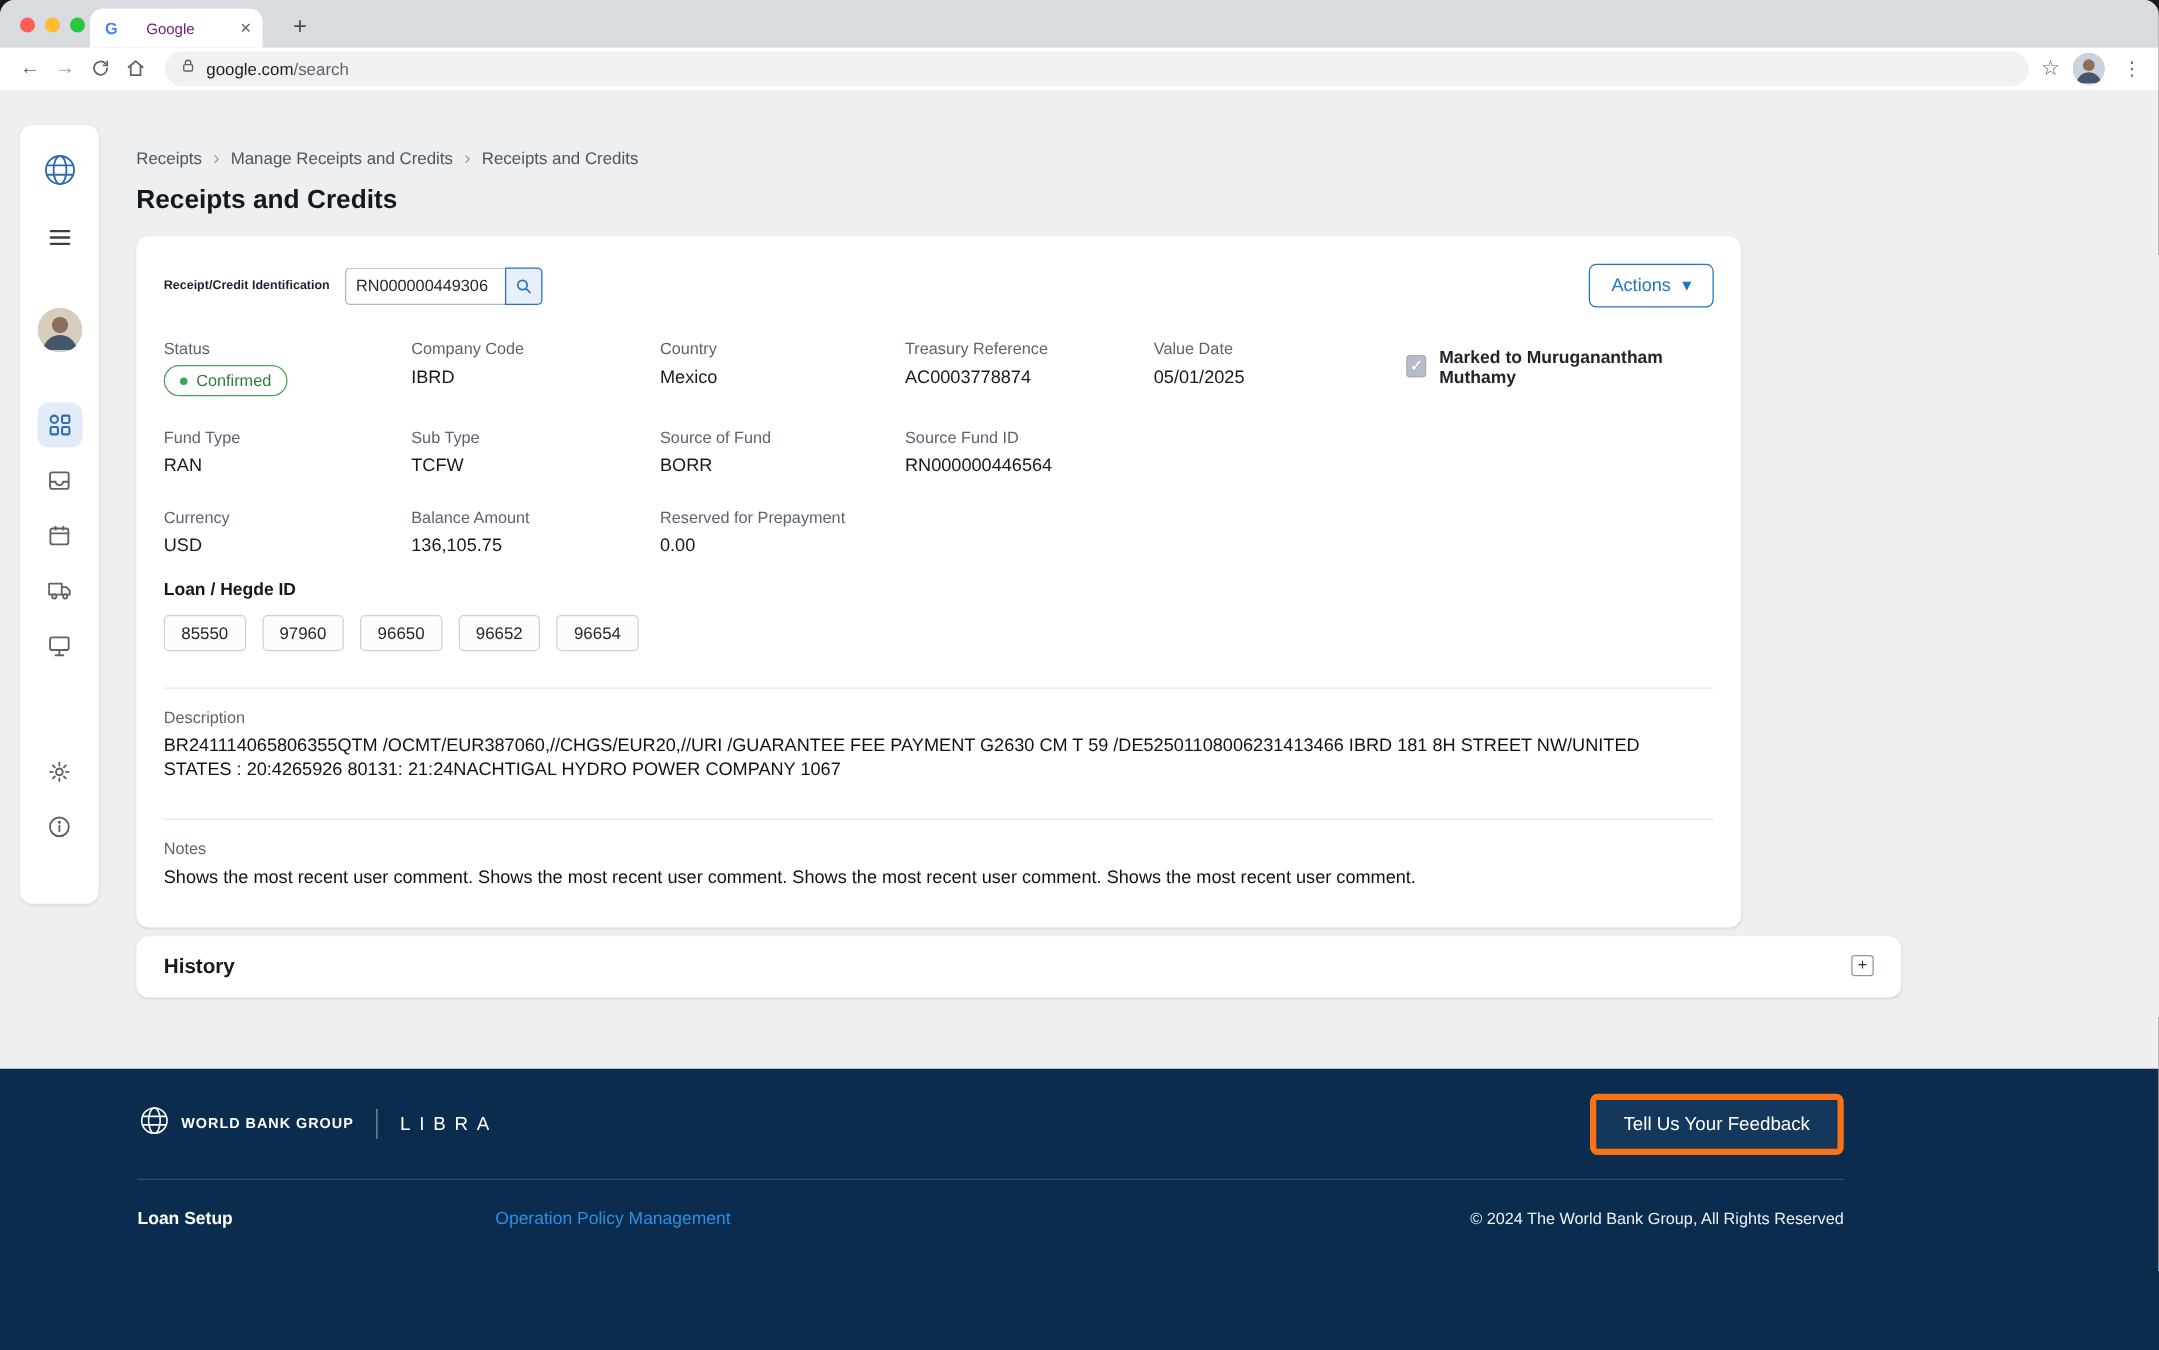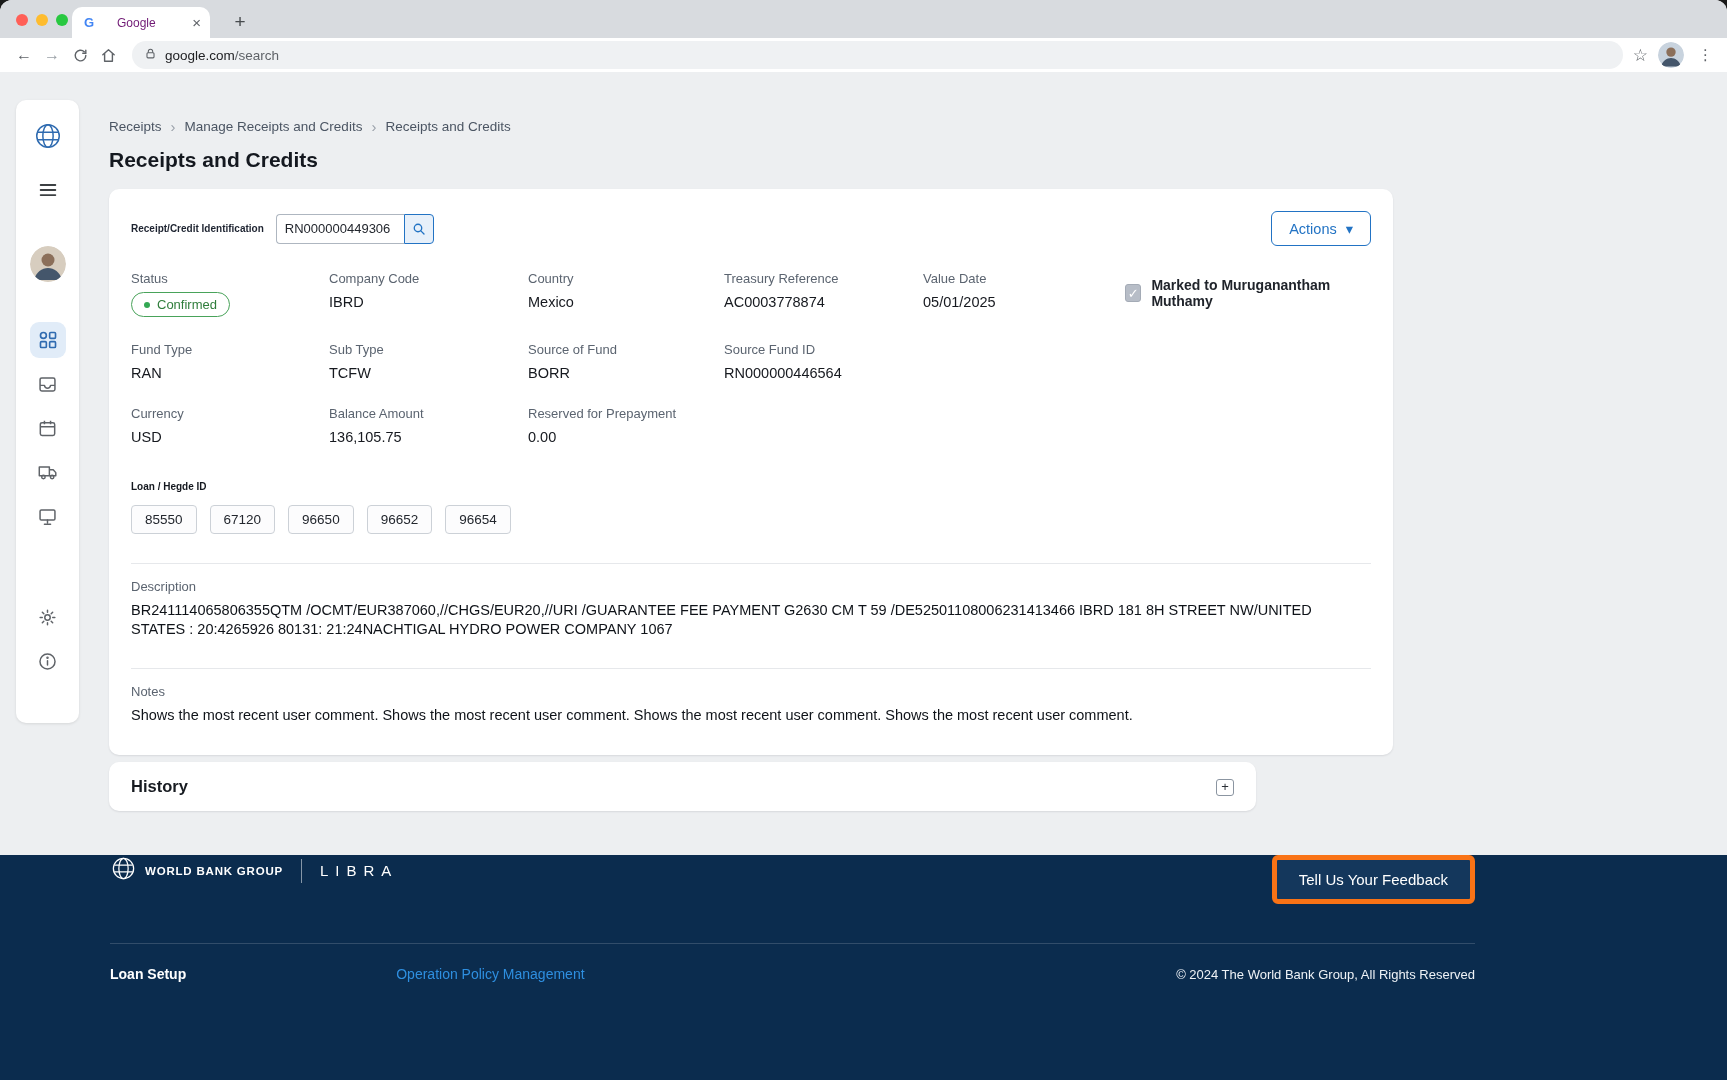--- a/index.html
+++ b/index.html
@@ -57,35 +57,35 @@
 
   .field-row { display:grid; grid-template-columns:198px 199px 196px 199px 202px 1fr; margin-top:25px; }
   .flabel { font-size:13px; color:#5b6470; }
   .fvalue { margin-top:8px; font-size:14.5px; color:#16191f; }
   .badge { display:inline-flex; align-items:center; gap:7px; padding:4px 12px; border:1px solid #49a35a; border-radius:999px; font-size:13px; color:#2f7d3b; font-weight:500; margin-top:6px; }
   .badge-dot { width:6px; height:6px; border-radius:50%; background:#34a853; }
   .checkbox-cell { display:flex; justify-content:flex-end; align-items:center; gap:10px; align-self:start; margin-top:6px; }
   .checkbox { width:18px; height:18px; background:#b7bdc7; border:1px solid #a4abb6; border-radius:3px; color:#fff; font-size:13px; display:flex; align-items:center; justify-content:center; cursor:pointer; }
   .checkbox-label { font-size:14px; font-weight:700; color:#20242b; }
 
-  .loan-label { margin-top:36px; font-size:10px; font-weight:700; color:#14181f; }
+  .loan-label { margin-top:18px; font-size:14px; font-weight:700; color:#14181f; }
   .chip-row { margin-top:13px; display:flex; gap:13px; }
   .chip { padding:6px 13px; border:1px solid #ccd1d7; border-radius:4px; background:#fcfcfd; font-size:13.5px; color:#23272e; cursor:pointer; }
 
   .divider { height:1px; background:#e6e8eb; margin-top:29px; }
   .section-label { margin-top:15px; font-size:13px; color:#5b6470; }
   .section-text { margin-top:7px; font-size:14.5px; color:#0f1319; line-height:1.3; max-width:1230px; }
 
-  .history-card { margin-top:7px; width:1147px; background:#fff; border-radius:10px; box-shadow:0 1px 2px rgba(16,24,40,.10); padding:15px 22px; display:flex; align-items:flex-end; }
+  .history-card { margin-top:7px; width:1412px; background:#fff; border-radius:10px; box-shadow:0 1px 2px rgba(16,24,40,.10); padding:15px 22px; display:flex; align-items:flex-start; }
   .history-title { font-size:16.5px; font-weight:600; color:#171b21; }
   .plus-btn { margin-left:auto; width:18px; height:17px; border:1px solid #8b95a1; border-radius:3px; background:#fff; font-size:13px; line-height:14px; text-align:center; color:#2b3036; cursor:pointer; padding:0; }
 
   
   .footer { position:absolute; left:0; bottom:0; width:100%; height:225px; background:#0b2c4e; color:#fff; padding:0 252px 0 110px; }
-  .footer-top { height:88px; display:flex; align-items:flex-start;gap:16px; }
+  .footer-top { height:88px; display:flex; align-items:center;gap:16px; }
   .brand-group { display:flex; align-items:center; }
   .brand-text { font-size:11.5px; font-weight:700; letter-spacing:.8px; margin-left:8px; }
   .brand-sep { width:1px; height:24px; background:rgba(255,255,255,.5); margin:0 18px; }
   .product-name { font-size:15px; letter-spacing:7px; font-weight:400; }
   .feedback-btn { margin-left:auto; padding:11px 22px; background:#14375c; border:5px solid #f97316; border-radius:6px; color:#fff; font-size:15px; font-family:inherit; cursor:pointer; }
   .footer-divider { border-top:1px solid rgba(255,255,255,.16); }
   .footer-bottom { display:flex; align-items:center; padding-top:22px; font-size:14px;gap:20px; }
   .col-title { font-weight:600; }
   .footer-link { margin-left:190px; color:#2e8fe0; cursor:pointer; text-decoration:none; }
   .copyright { margin-left:auto; font-size:13px; color:#eef2f6; }
@@ -309,21 +309,21 @@
           </div>
           <div class="cell">
             <div class="flabel">Reserved for Prepayment</div>
             <div class="fvalue">0.00</div>
           </div>
         </div>
 
         <div class="loan-label">Loan / Hegde ID</div>
         <div class="chip-row">
           <span class="chip">85550</span>
-          <span class="chip">67120</span>
+          <span class="chip">97960</span>
           <span class="chip">96650</span>
           <span class="chip">96652</span>
           <span class="chip">96654</span>
         </div>
 
         <div class="divider"></div>
         <div class="section-label">Description</div>
         <div class="section-text">BR241114065806355QTM  /OCMT/EUR387060,//CHGS/EUR20,//URI /GUARANTEE FEE PAYMENT G2630 CM  T 59 /DE52501108006231413466 IBRD 181 8H STREET NW/UNITED STATES : 20:4265926 80131: 21:24NACHTIGAL HYDRO POWER COMPANY 1067</div>
 
         <div class="divider"></div>

